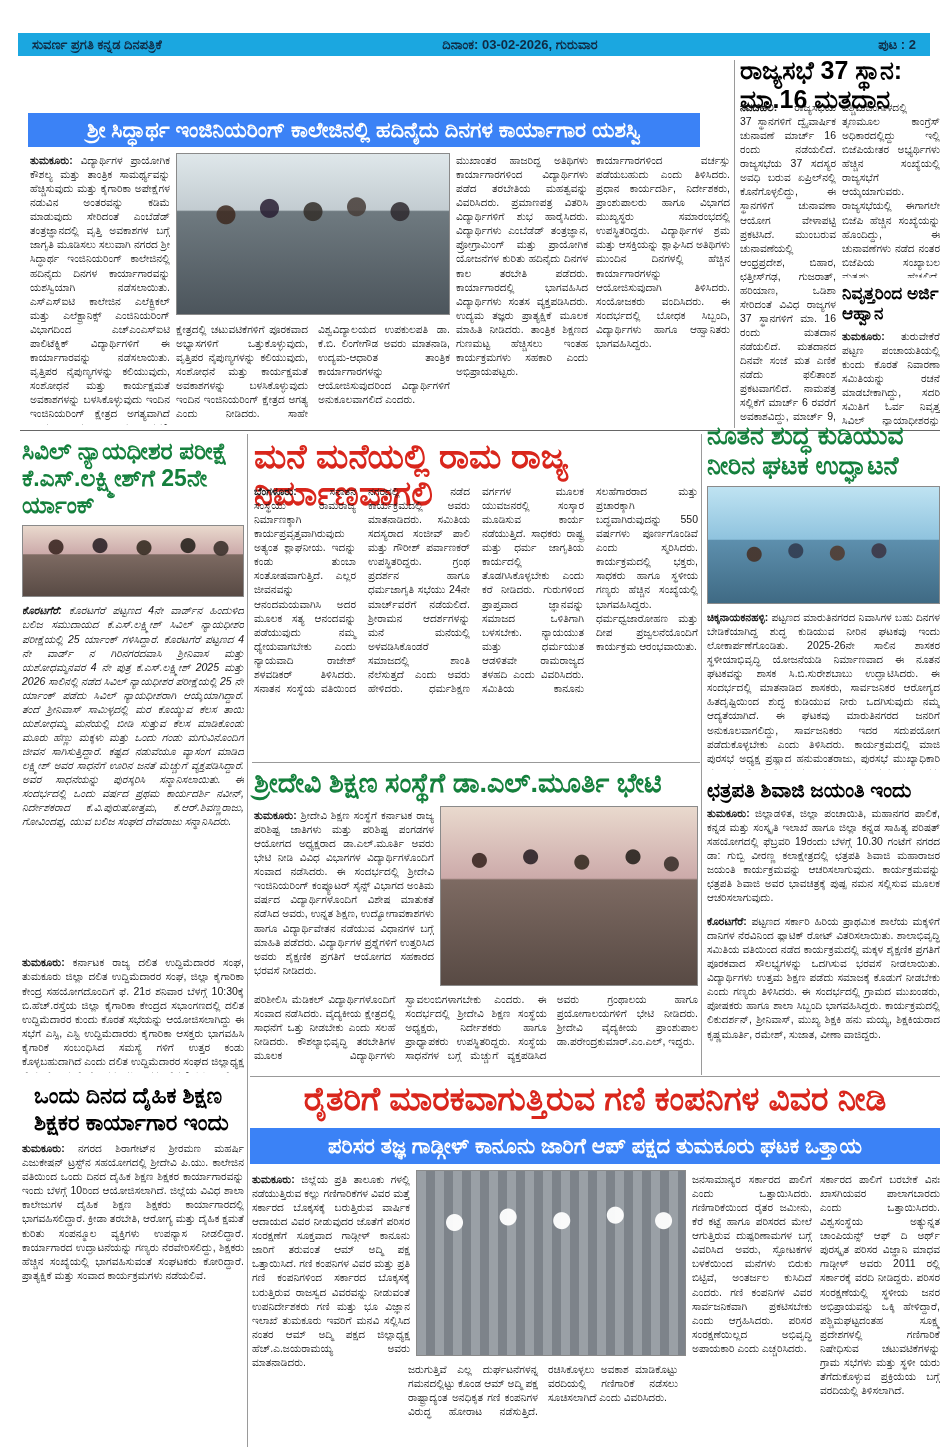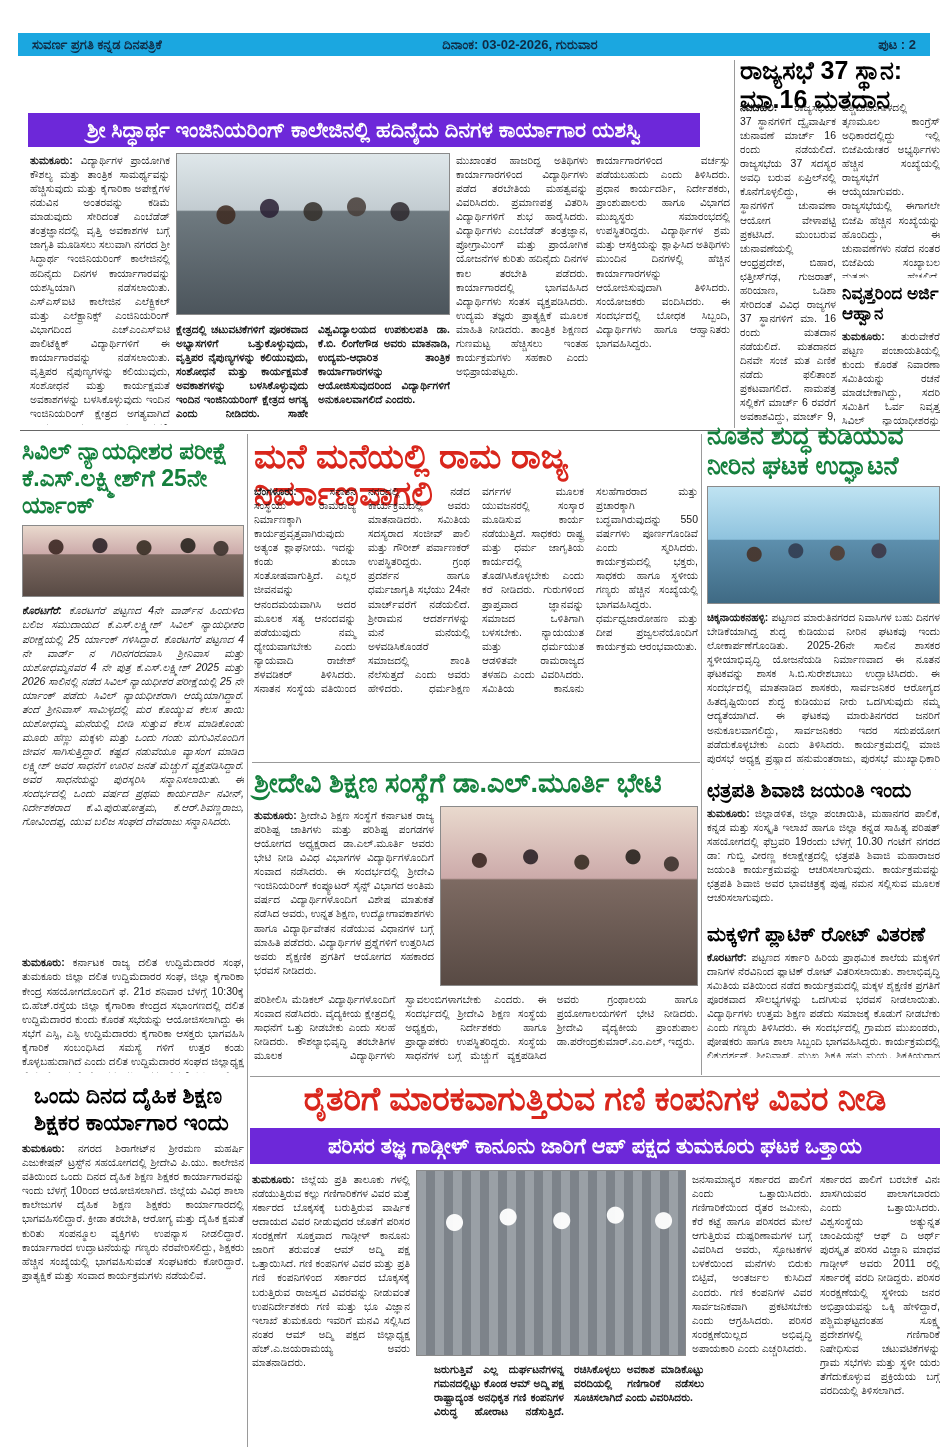--- a/index.html
+++ b/index.html
@@ -11,26 +11,26 @@
           padding:0 14px;font-weight:bold;font-size:13px;}
   
   .h-red-main{color:#d9261c;font-weight:bold;font-size:39px;line-height:1.05;letter-spacing:.5px;}
   .h-red-mid{color:#d9261c;font-weight:bold;font-size:34px;line-height:1.1;}
   .h-red-bottom{color:#d9261c;font-weight:bold;font-size:33px;line-height:1.05;text-align:center;}
   .h-black-lg{color:#000;font-weight:bold;font-size:25px;line-height:1.15;}
   .h-black-md{color:#15803d;font-weight:bold;font-size:23px;line-height:1.18;}
   .h-black-sm{color:#000;font-weight:bold;font-size:20px;line-height:1.2;margin:0;}
   .subhead{color:#000;font-weight:bold;font-size:17px;line-height:1.2;margin:6px 0 4px 0;}
   
-  .greenbar{background:#6d28d9;color:#fff;font-weight:bold;display:flex;align-items:center;justify-content:center;
+  .greenbar{background:#3b82f6;color:#fff;font-weight:bold;display:flex;align-items:center;justify-content:center;
             text-align:left;font-size:21px;line-height:1.1;padding:2px 8px;box-sizing:border-box;}
   
   .body{font-size:10.5px;line-height:1.34;text-align:justify;overflow:hidden;color:#151515;}
   .body b{font-weight:bold;}
-  .cols2{column-count:2;column-gap:10px;font-weight:bold;}
+  .cols2{column-count:2;column-gap:10px;}
   .cols3{column-count:3;column-gap:10px;}
   .cols4{column-count:4;column-gap:12px;}
   
   .vrule{background:#9a9a9a;width:1px;}
   .hrule{background:#666;height:1px;}
   
   .photo{border:1px solid #8a8a8a;box-sizing:border-box;}
   .ph-event{background:
       radial-gradient(circle at 18% 38%, rgba(60,40,30,.85) 0 9px, transparent 10px),
       radial-gradient(circle at 34% 34%, rgba(40,30,50,.85) 0 9px, transparent 10px),
@@ -144,35 +144,34 @@
     <div class="photo ph-building" style="width:100%;height:118px;margin:6px 0;"></div>
     <div class="body" style="height:160px;">
       <b>ಚಿಕ್ಕನಾಯಕನಹಳ್ಳಿ:</b>
       <span>ಪಟ್ಟಣದ ಮಾರುತಿನಗರದ ನಿವಾಸಿಗಳ ಬಹು ದಿನಗಳ ಬೇಡಿಕೆಯಾಗಿದ್ದ ಶುದ್ಧ ಕುಡಿಯುವ ನೀರಿನ ಘಟಕವು ಇಂದು ಲೋಕಾರ್ಪಣೆಗೊಂಡಿತು. 2025-26ನೇ ಸಾಲಿನ ಶಾಸಕರ ಸ್ಥಳೀಯಾಭಿವೃದ್ಧಿ ಯೋಜನೆಯಡಿ ನಿರ್ಮಾಣವಾದ ಈ ನೂತನ ಘಟಕವನ್ನು ಶಾಸಕ ಸಿ.ಬಿ.ಸುರೇಶಬಾಬು ಉದ್ಘಾಟಿಸಿದರು. ಈ ಸಂದರ್ಭದಲ್ಲಿ ಮಾತನಾಡಿದ ಶಾಸಕರು, ಸಾರ್ವಜನಿಕರ ಆರೋಗ್ಯದ ಹಿತದೃಷ್ಟಿಯಿಂದ ಶುದ್ಧ ಕುಡಿಯುವ ನೀರು ಒದಗಿಸುವುದು ನಮ್ಮ ಆದ್ಯತೆಯಾಗಿದೆ. ಈ ಘಟಕವು ಮಾರುತಿನಗರದ ಜನರಿಗೆ ಅನುಕೂಲವಾಗಲಿದ್ದು, ಸಾರ್ವಜನಿಕರು ಇದರ ಸದುಪಯೋಗ ಪಡೆದುಕೊಳ್ಳಬೇಕು ಎಂದು ತಿಳಿಸಿದರು. ಕಾರ್ಯಕ್ರಮದಲ್ಲಿ ಮಾಜಿ ಪುರಸಭೆ ಅಧ್ಯಕ್ಷ ಪ್ರಹ್ಲಾದ ಹನುಮಂತರಾಜು, ಪುರಸಭೆ ಮುಖ್ಯಾಧಿಕಾರಿ ಮಂಜಮ್ಮ ಸೇರಿದಂತೆ ಸ್ಥಳೀಯ ಜನಪ್ರತಿ ನಿಧಿಗಳು ಮತ್ತು ಮುಖಂಡರು ಭಾಗವಹಿಸಿದ್ದರು.</span>
     </div>
     <div class="h-black-sm" style="margin:8px 0 4px 0;">ಛತ್ರಪತಿ ಶಿವಾಜಿ ಜಯಂತಿ ಇಂದು</div>
     <div class="body" style="height:108px;">
       <b>ತುಮಕೂರು:</b>
       <span>ಜಿಲ್ಲಾಡಳಿತ, ಜಿಲ್ಲಾ ಪಂಚಾಯಿತಿ, ಮಹಾನಗರ ಪಾಲಿಕೆ, ಕನ್ನಡ ಮತ್ತು ಸಂಸ್ಕೃತಿ ಇಲಾಖೆ ಹಾಗೂ ಜಿಲ್ಲಾ ಕನ್ನಡ ಸಾಹಿತ್ಯ ಪರಿಷತ್ ಸಹಯೋಗದಲ್ಲಿ ಫೆಬ್ರವರಿ 19ರಂದು ಬೆಳಗ್ಗೆ 10.30 ಗಂಟೆಗೆ ನಗರದ ಡಾ: ಗುಬ್ಬಿ ವೀರಣ್ಣ ಕಲಾಕ್ಷೇತ್ರದಲ್ಲಿ ಛತ್ರಪತಿ ಶಿವಾಜಿ ಮಹಾರಾಜರ ಜಯಂತಿ ಕಾರ್ಯಕ್ರಮವನ್ನು ಆಚರಿಸಲಾಗುವುದು. ಕಾರ್ಯಕ್ರಮವನ್ನು ಛತ್ರಪತಿ ಶಿವಾಜಿ ಅವರ ಭಾವಚಿತ್ರಕ್ಕೆ ಪುಷ್ಪ ನಮನ ಸಲ್ಲಿಸುವ ಮೂಲಕ ಆಚರಿಸಲಾಗುವುದು.</span>
     </div>
-    <div class="h-black-sm" style="margin:8px 0 4px 0;">ಮಕ್ಕಳಿಗೆ ಪ್ಲಾಟಿಕ್ ರೋಟ್ ವಿತರಣೆ</div>
     <div class="body" style="height:160px;">
       <b>ಕೊರಟಗೆರೆ:</b>
       <span>ಪಟ್ಟಣದ ಸರ್ಕಾರಿ ಹಿರಿಯ ಪ್ರಾಥಮಿಕ ಶಾಲೆಯ ಮಕ್ಕಳಿಗೆ ದಾನಿಗಳ ನೆರವಿನಿಂದ ಪ್ಲಾಟಿಕ್ ರೋಟ್ ವಿತರಿಸಲಾಯಿತು. ಶಾಲಾಭಿವೃದ್ಧಿ ಸಮಿತಿಯ ವತಿಯಿಂದ ನಡೆದ ಕಾರ್ಯಕ್ರಮದಲ್ಲಿ ಮಕ್ಕಳ ಶೈಕ್ಷಣಿಕ ಪ್ರಗತಿಗೆ ಪೂರಕವಾದ ಸೌಲಭ್ಯಗಳನ್ನು ಒದಗಿಸುವ ಭರವಸೆ ನೀಡಲಾಯಿತು. ವಿದ್ಯಾರ್ಥಿಗಳು ಉತ್ತಮ ಶಿಕ್ಷಣ ಪಡೆದು ಸಮಾಜಕ್ಕೆ ಕೊಡುಗೆ ನೀಡಬೇಕು ಎಂದು ಗಣ್ಯರು ತಿಳಿಸಿದರು. ಈ ಸಂದರ್ಭದಲ್ಲಿ ಗ್ರಾಮದ ಮುಖಂಡರು, ಪೋಷಕರು ಹಾಗೂ ಶಾಲಾ ಸಿಬ್ಬಂದಿ ಭಾಗವಹಿಸಿದ್ದರು. ಕಾರ್ಯಕ್ರಮದಲ್ಲಿ ಲಿಕುದರ್ಶನ್, ಶ್ರೀನಿವಾಸ್, ಮುಖ್ಯ ಶಿಕ್ಷಕಿ ಹನು ಮಯ್ಯ, ಶಿಕ್ಷಕಿಯರಾದ ಕೃಷ್ಣಮೂರ್ತಿ, ರಮೇಶ್, ಸುಜಾತ, ವೀಣಾ ವಾಜಿದ್ದರು.</span>
     </div>
   </div>
 
   <div class="abs hrule" style="left:250px;top:1076px;width:690px;background:#999;"></div>
   <div class="abs h-red-bottom" style="left:250px;top:1082px;width:690px;height:42px;">ರೈತರಿಗೆ ಮಾರಕವಾಗುತ್ತಿರುವ ಗಣಿ ಕಂಪನಿಗಳ ವಿವರ ನೀಡಿ</div>
   <div class="abs greenbar" style="left:250px;top:1128px;width:690px;height:36px;">ಪರಿಸರ ತಜ್ಞ ಗಾಡ್ಗೀಳ್ ಕಾನೂನು ಜಾರಿಗೆ ಆಪ್ ಪಕ್ಷದ ತುಮಕೂರು ಘಟಕ ಒತ್ತಾಯ</div>
 
   <div class="abs body" style="left:252px;top:1172px;width:158px;height:270px;">
     <b>ತುಮಕೂರು:</b>
     <span>ಜಿಲ್ಲೆಯ ಪ್ರತಿ ತಾಲೂಕು ಗಳಲ್ಲಿ ನಡೆಯುತ್ತಿರುವ ಕಲ್ಲು ಗಣಿಗಾರಿಕೆಗಳ ವಿವರ ಮತ್ತೆ ಸರ್ಕಾರದ ಬೊಕ್ಕಸಕ್ಕೆ ಬರುತ್ತಿರುವ ವಾರ್ಷಿಕ ಆದಾಯದ ವಿವರ ನೀಡುವುದರ ಜೊತೆಗೆ ಪರಿಸರ ಸಂರಕ್ಷಣೆಗೆ ಸೂಕ್ತವಾದ ಗಾಡ್ಗೀಳ್ ಕಾನೂನು ಜಾರಿಗೆ ತರುವಂತೆ ಆಮ್ ಅದ್ಮಿ ಪಕ್ಷ ಒತ್ತಾಯಿಸಿದೆ. ಗಣಿ ಕಂಪನಿಗಳ ವಿವರ ಮತ್ತು ಪ್ರತಿ ಗಣಿ ಕಂಪನಿಗಳಿಂದ ಸರ್ಕಾರದ ಬೊಕ್ಕಸಕ್ಕೆ ಬರುತ್ತಿರುವ ರಾಜಸ್ವದ ವಿವರವನ್ನು ನೀಡುವಂತೆ ಉಪನಿರ್ದೇಶಕರು ಗಣಿ ಮತ್ತು ಭೂ ವಿಜ್ಞಾನ ಇಲಾಖೆ ತುಮಕೂರು ಇವರಿಗೆ ಮನವಿ ಸಲ್ಲಿಸಿದ ನಂತರ ಆಮ್ ಅದ್ಮಿ ಪಕ್ಷದ ಜಿಲ್ಲಾಧ್ಯಕ್ಷ ಹೆಚ್.ಎ.ಜಯರಾಮಯ್ಯ ಅವರು ಮಾತನಾಡಿದರು.</span>
   </div>
 
   <div class="abs photo ph-aap" style="left:416px;top:1170px;width:270px;height:186px;"></div>
-  <div class="abs body cols2" style="left:434px;top:1362px;width:270px;height:82px;">ಜರುಗುತ್ತಿವೆ ಎಲ್ಲ ದುರ್ಘಟನೆಗಳನ್ನ ಗಮನದಲ್ಲಿಟ್ಟು ಕೊಂಡ ಆಮ್ ಅದ್ಮಿ ಪಕ್ಷ ರಾಷ್ಟ್ರಾದ್ಯಂತ ಅನಧಿಕೃತ ಗಣಿ ಕಂಪನಿಗಳ ವಿರುದ್ಧ ಹೋರಾಟ ನಡೆಸುತ್ತಿದೆ. ರಚಿಸಿಕೊಳ್ಳಲು ಅವಕಾಶ ಮಾಡಿಕೊಟ್ಟು ವರದಿಯಲ್ಲಿ ಗಣಿಗಾರಿಕೆ ನಡೆಸಲು ಸೂಚಿಸಲಾಗಿದೆ ಎಂದು ವಿವರಿಸಿದರು.</div>
+  <div class="abs body cols2" style="left:408px;top:1362px;width:270px;height:82px;">ಜರುಗುತ್ತಿವೆ ಎಲ್ಲ ದುರ್ಘಟನೆಗಳನ್ನ ಗಮನದಲ್ಲಿಟ್ಟು ಕೊಂಡ ಆಮ್ ಅದ್ಮಿ ಪಕ್ಷ ರಾಷ್ಟ್ರಾದ್ಯಂತ ಅನಧಿಕೃತ ಗಣಿ ಕಂಪನಿಗಳ ವಿರುದ್ಧ ಹೋರಾಟ ನಡೆಸುತ್ತಿದೆ. ರಚಿಸಿಕೊಳ್ಳಲು ಅವಕಾಶ ಮಾಡಿಕೊಟ್ಟು ವರದಿಯಲ್ಲಿ ಗಣಿಗಾರಿಕೆ ನಡೆಸಲು ಸೂಚಿಸಲಾಗಿದೆ ಎಂದು ವಿವರಿಸಿದರು.</div>
 
   <div class="abs body" style="left:692px;top:1172px;width:120px;height:270px;">ಜನಸಾಮಾನ್ಯರ ಸರ್ಕಾರದ ಪಾಲಿಗೆ ಎಂದು ಒತ್ತಾಯಿಸಿದರು. ಗಣಿಗಾರಿಕೆಯಿಂದ ರೈತರ ಜಮೀನು, ಕೆರೆ ಕಟ್ಟೆ ಹಾಗೂ ಪರಿಸರದ ಮೇಲೆ ಆಗುತ್ತಿರುವ ದುಷ್ಪರಿಣಾಮಗಳ ಬಗ್ಗೆ ವಿವರಿಸಿದ ಅವರು, ಸ್ಫೋಟಕಗಳ ಬಳಕೆಯಿಂದ ಮನೆಗಳು ಬಿರುಕು ಬಿಟ್ಟಿವೆ, ಅಂತರ್ಜಲ ಕುಸಿದಿದೆ ಎಂದರು. ಗಣಿ ಕಂಪನಿಗಳ ವಿವರ ಸಾರ್ವಜನಿಕವಾಗಿ ಪ್ರಕಟಿಸಬೇಕು ಎಂದು ಆಗ್ರಹಿಸಿದರು. ಪರಿಸರ ಸಂರಕ್ಷಣೆಯಿಲ್ಲದ ಅಭಿವೃದ್ಧಿ ಅಪಾಯಕಾರಿ ಎಂದು ಎಚ್ಚರಿಸಿದರು.</div>
   <div class="abs body" style="left:820px;top:1172px;width:120px;height:270px;">ಸರ್ಕಾರದ ಪಾಲಿಗೆ ಬರಬೇಕೆ ವಿನಃ ಖಾಸಗಿಯವರ ಪಾಲಾಗಬಾರದು ಎಂದು ಒತ್ತಾಯಿಸಿದರು. ವಿಶ್ವಸಂಸ್ಥೆಯ ಅತ್ಯುನ್ನತ ಚಾಂಪಿಯನ್ಸ್ ಆಫ್ ದಿ ಅರ್ಥ್ ಪುರಸ್ಕೃತ ಪರಿಸರ ವಿಜ್ಞಾನಿ ಮಾಧವ ಗಾಡ್ಗೀಳ್ ಅವರು 2011 ರಲ್ಲಿ ಸರ್ಕಾರಕ್ಕೆ ವರದಿ ನೀಡಿದ್ದರು. ಪರಿಸರ ಸಂರಕ್ಷಣೆಯಲ್ಲಿ ಸ್ಥಳೀಯ ಜನರ ಅಭಿಪ್ರಾಯವನ್ನು ಒಕ್ಕಿ ಹೇಳಿದ್ದಾರೆ, ಪಶ್ಚಿಮಘಟ್ಟದಂತಹ ಸೂಕ್ಷ್ಮ ಪ್ರದೇಶಗಳಲ್ಲಿ ಗಣಿಗಾರಿಕೆ ನಿಷೇಧಿಸುವ ಚಟುವಟಿಕೆಗಳನ್ನು ಗ್ರಾಮ ಸಭೆಗಳು ಮತ್ತು ಸ್ಥಳೀ ಯರು ತೆಗೆದುಕೊಳ್ಳುವ ಪ್ರಕ್ರಿಯೆಯ ಬಗ್ಗೆ ವರದಿಯಲ್ಲಿ ತಿಳಿಸಲಾಗಿದೆ.</div>
 
 </div>
 
 </body></html>

